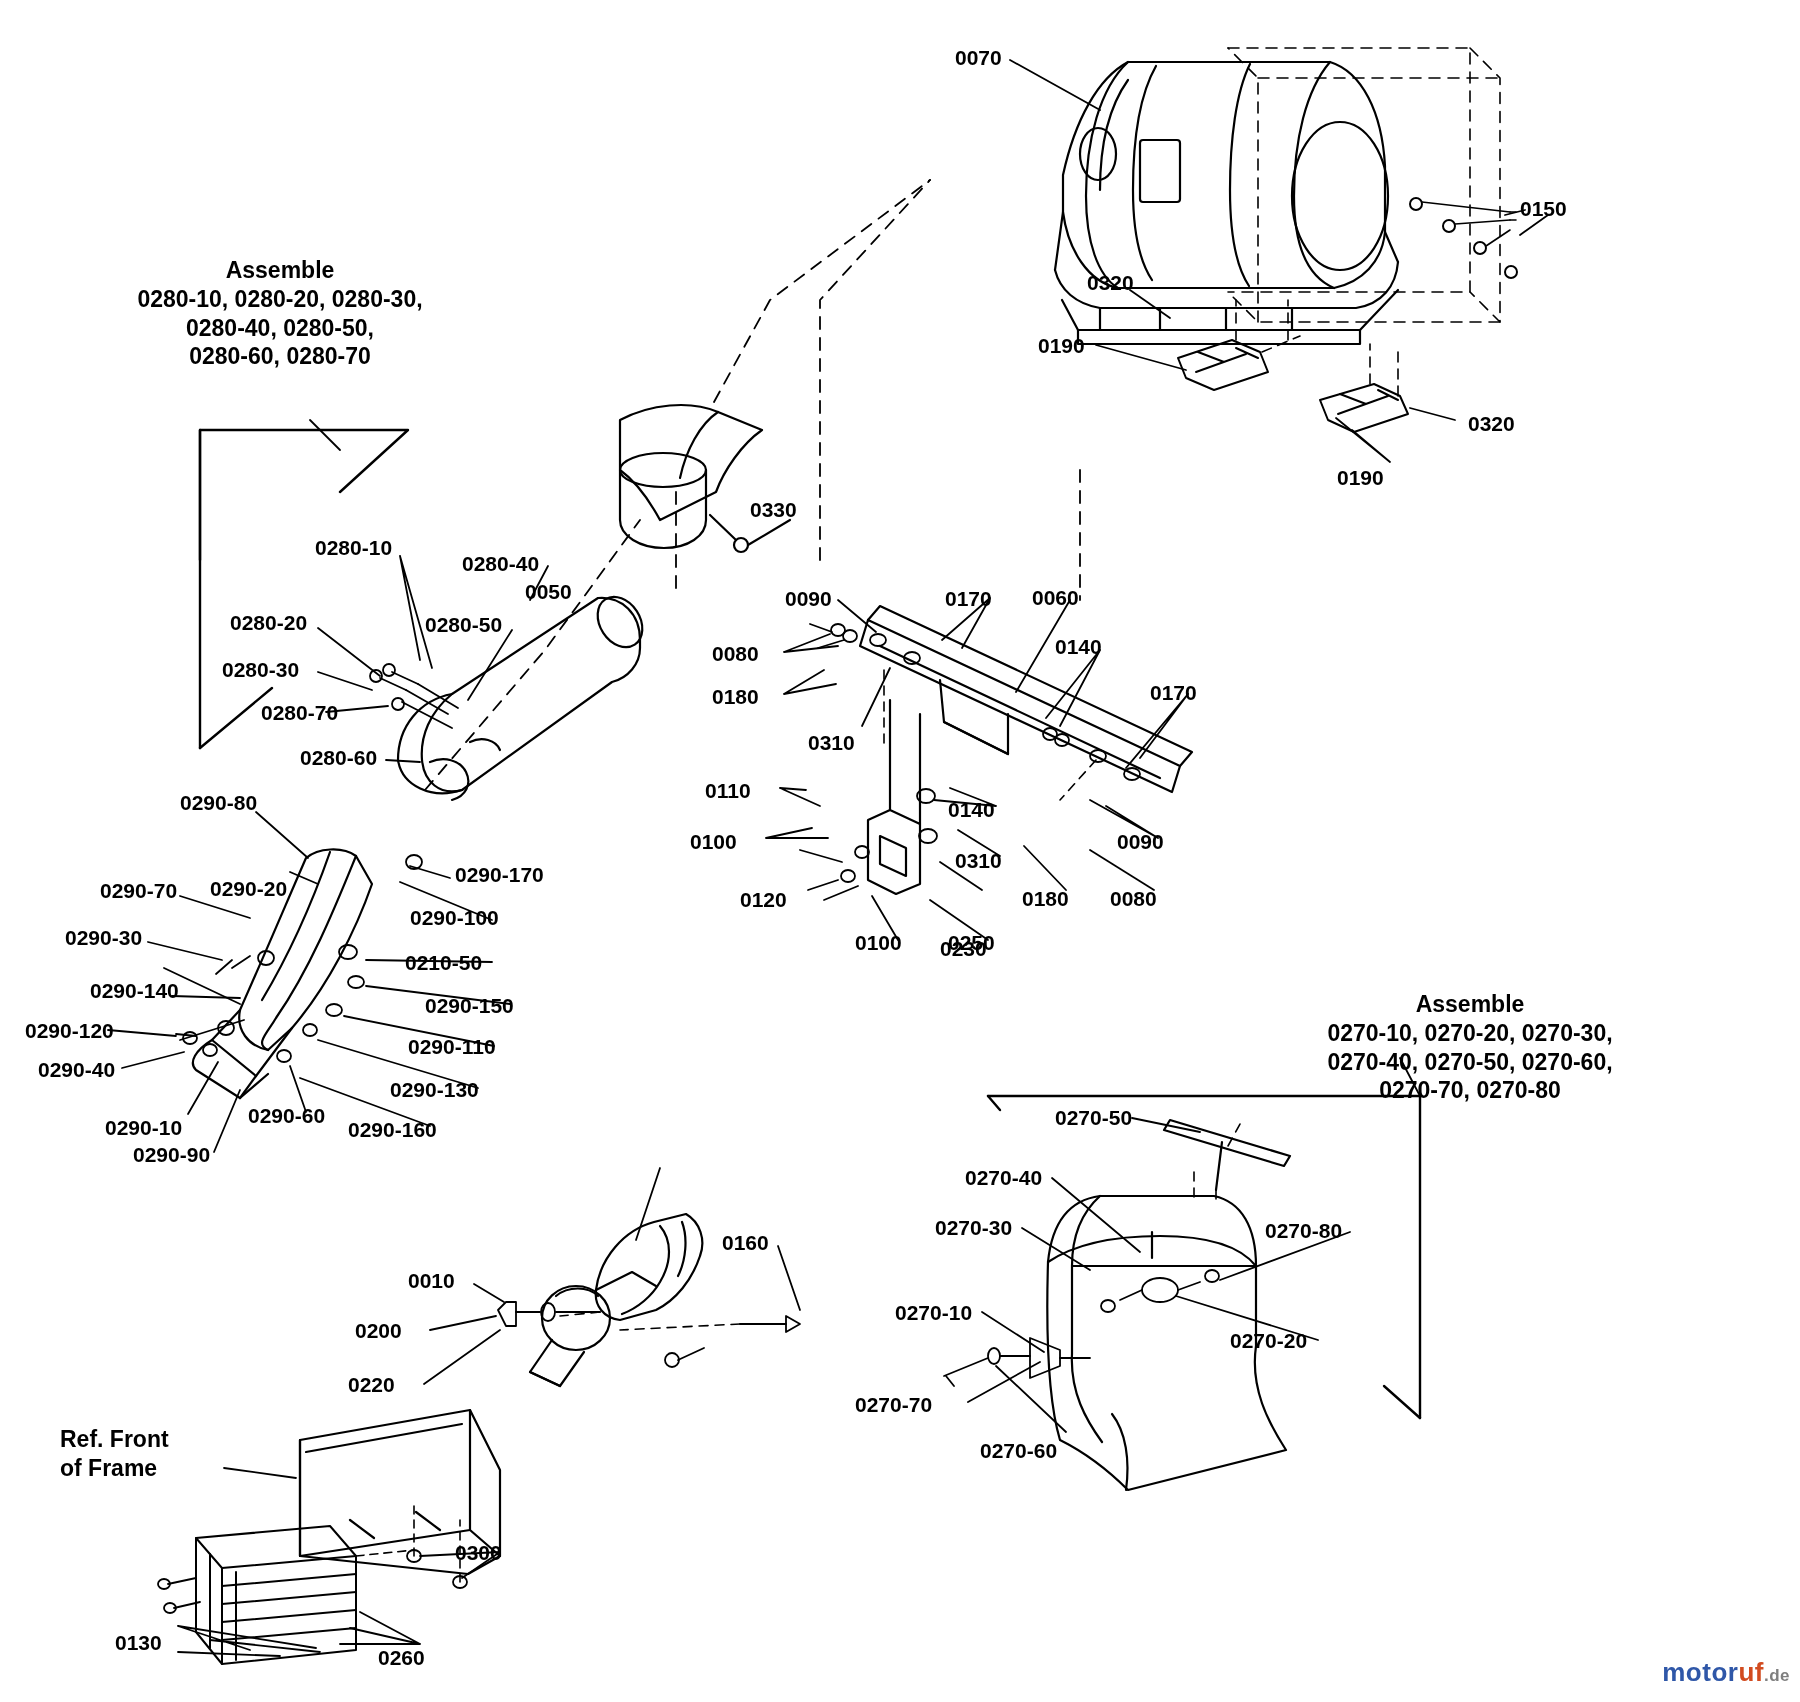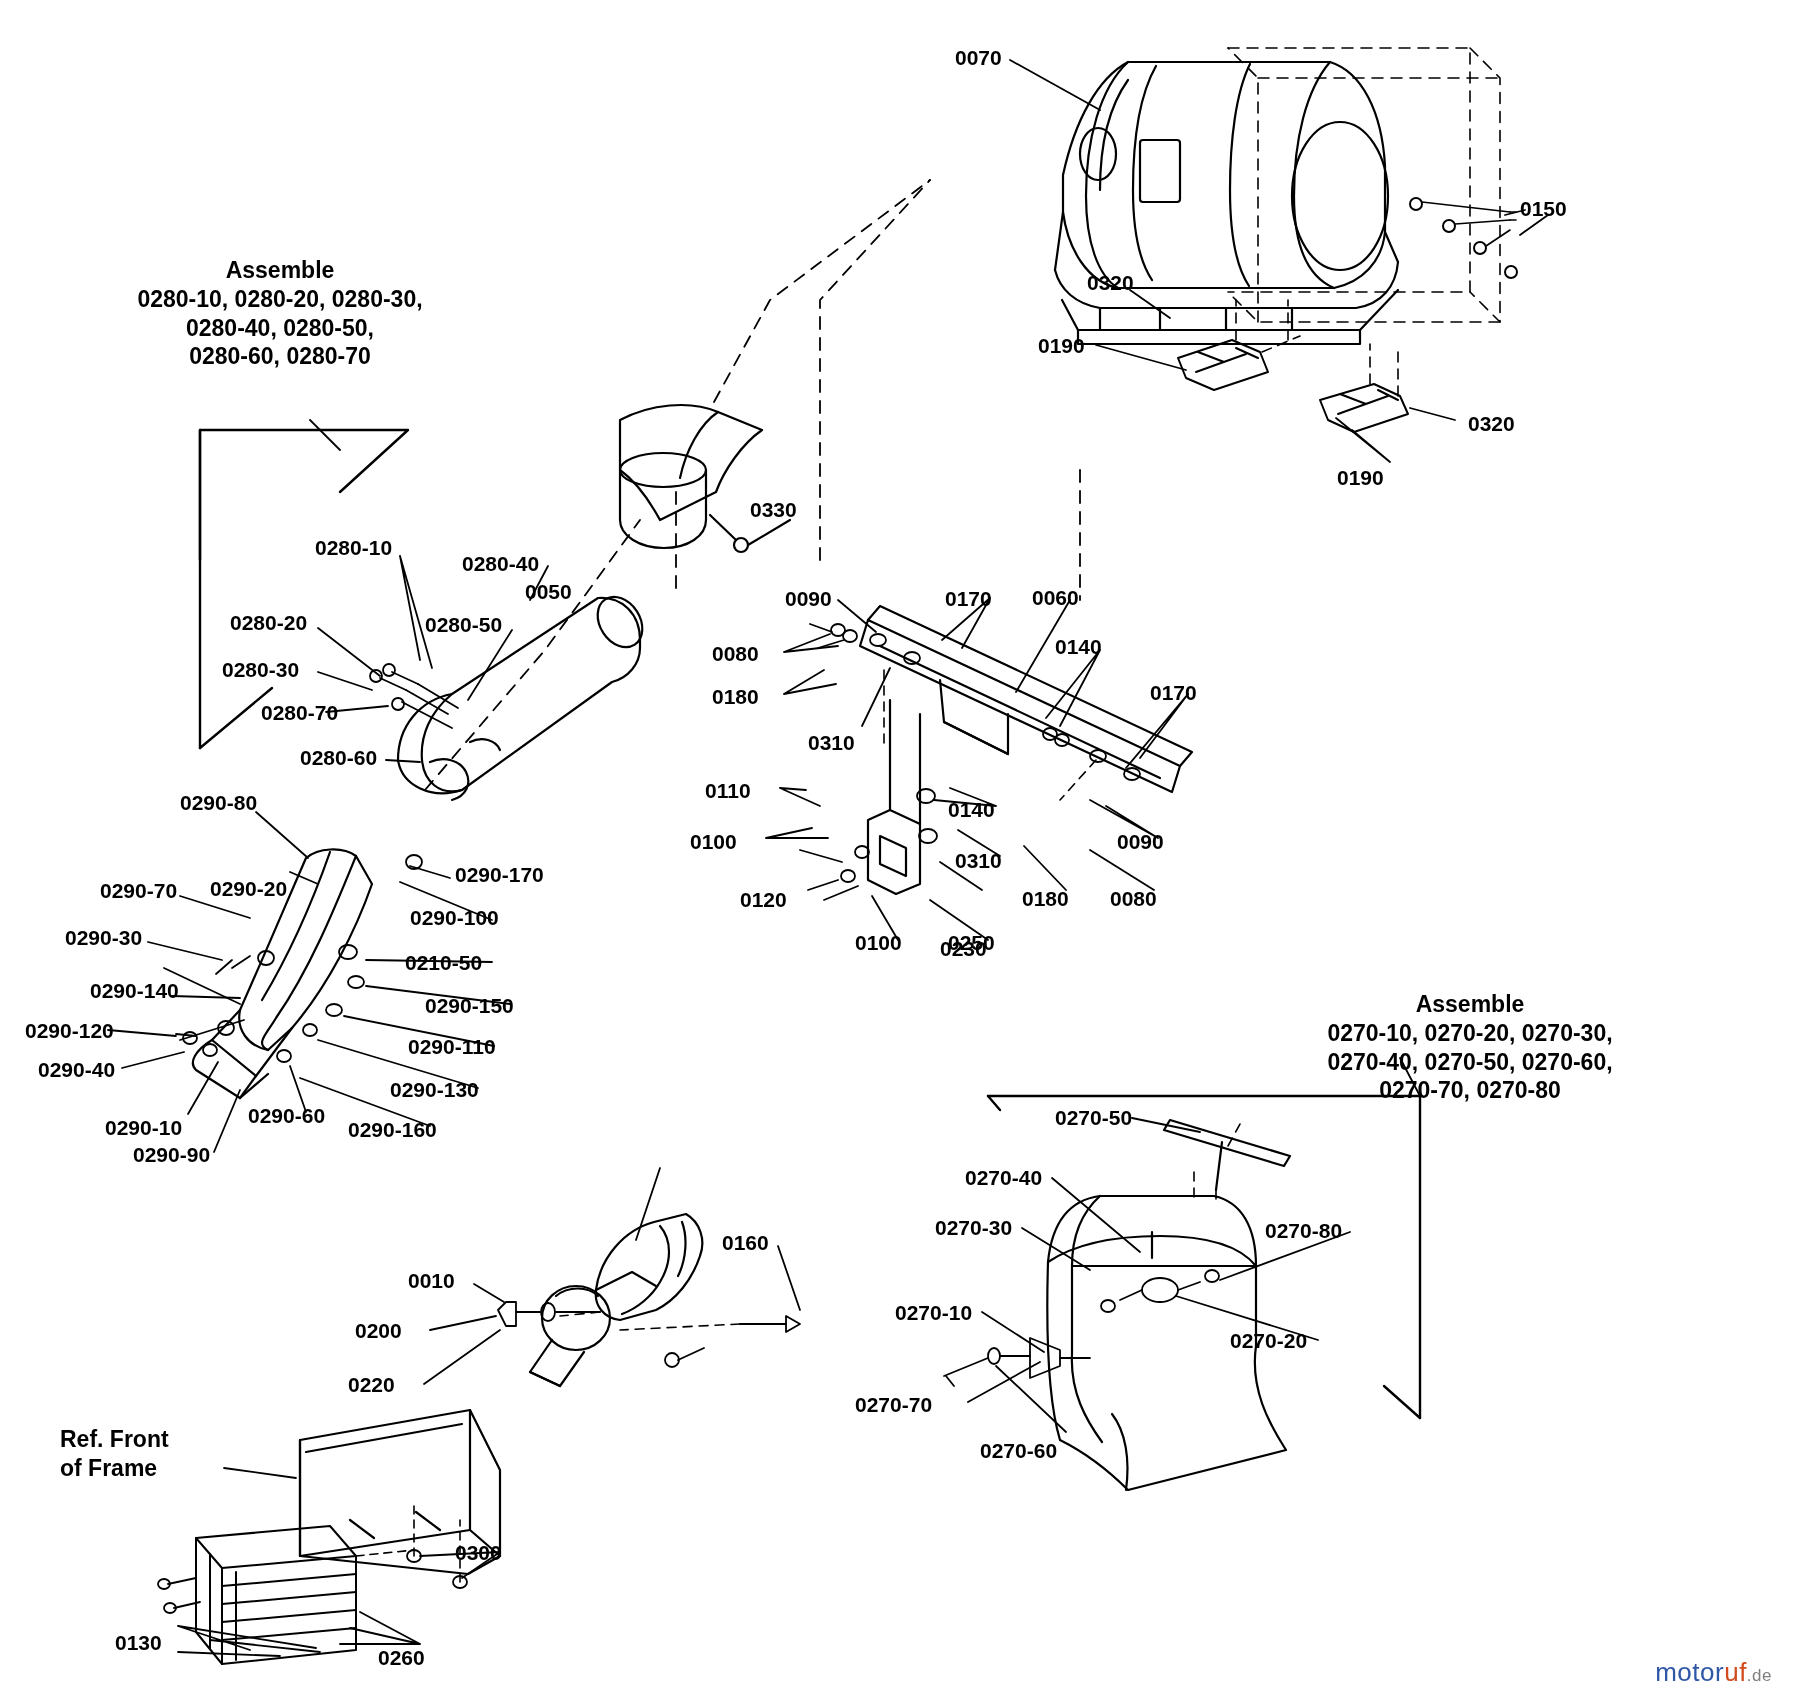--- a/index.html
+++ b/index.html
@@ -33,25 +33,25 @@
   svg.art {
     position: absolute;
     left: 0;
     top: 0;
     width: 1800px;
     height: 1702px;
     pointer-events: none;
   }
   .wm {
     position: absolute;
-    right: 28px;
+    right: 10px;
     bottom: 14px;
     font-family: "Liberation Sans", sans-serif;
     font-size: 26px;
-    font-weight: normal;
+    font-weight: bold;
     letter-spacing: 0.5px;
   }
   .wm .a { color: #2f57a8; }
   .wm .b { color: #d24b1f; }
   .wm .c { color: #7f7f7f; font-size: 17px; }
 </style>
 </head>
 <body>
 
 <div id="canvas">

